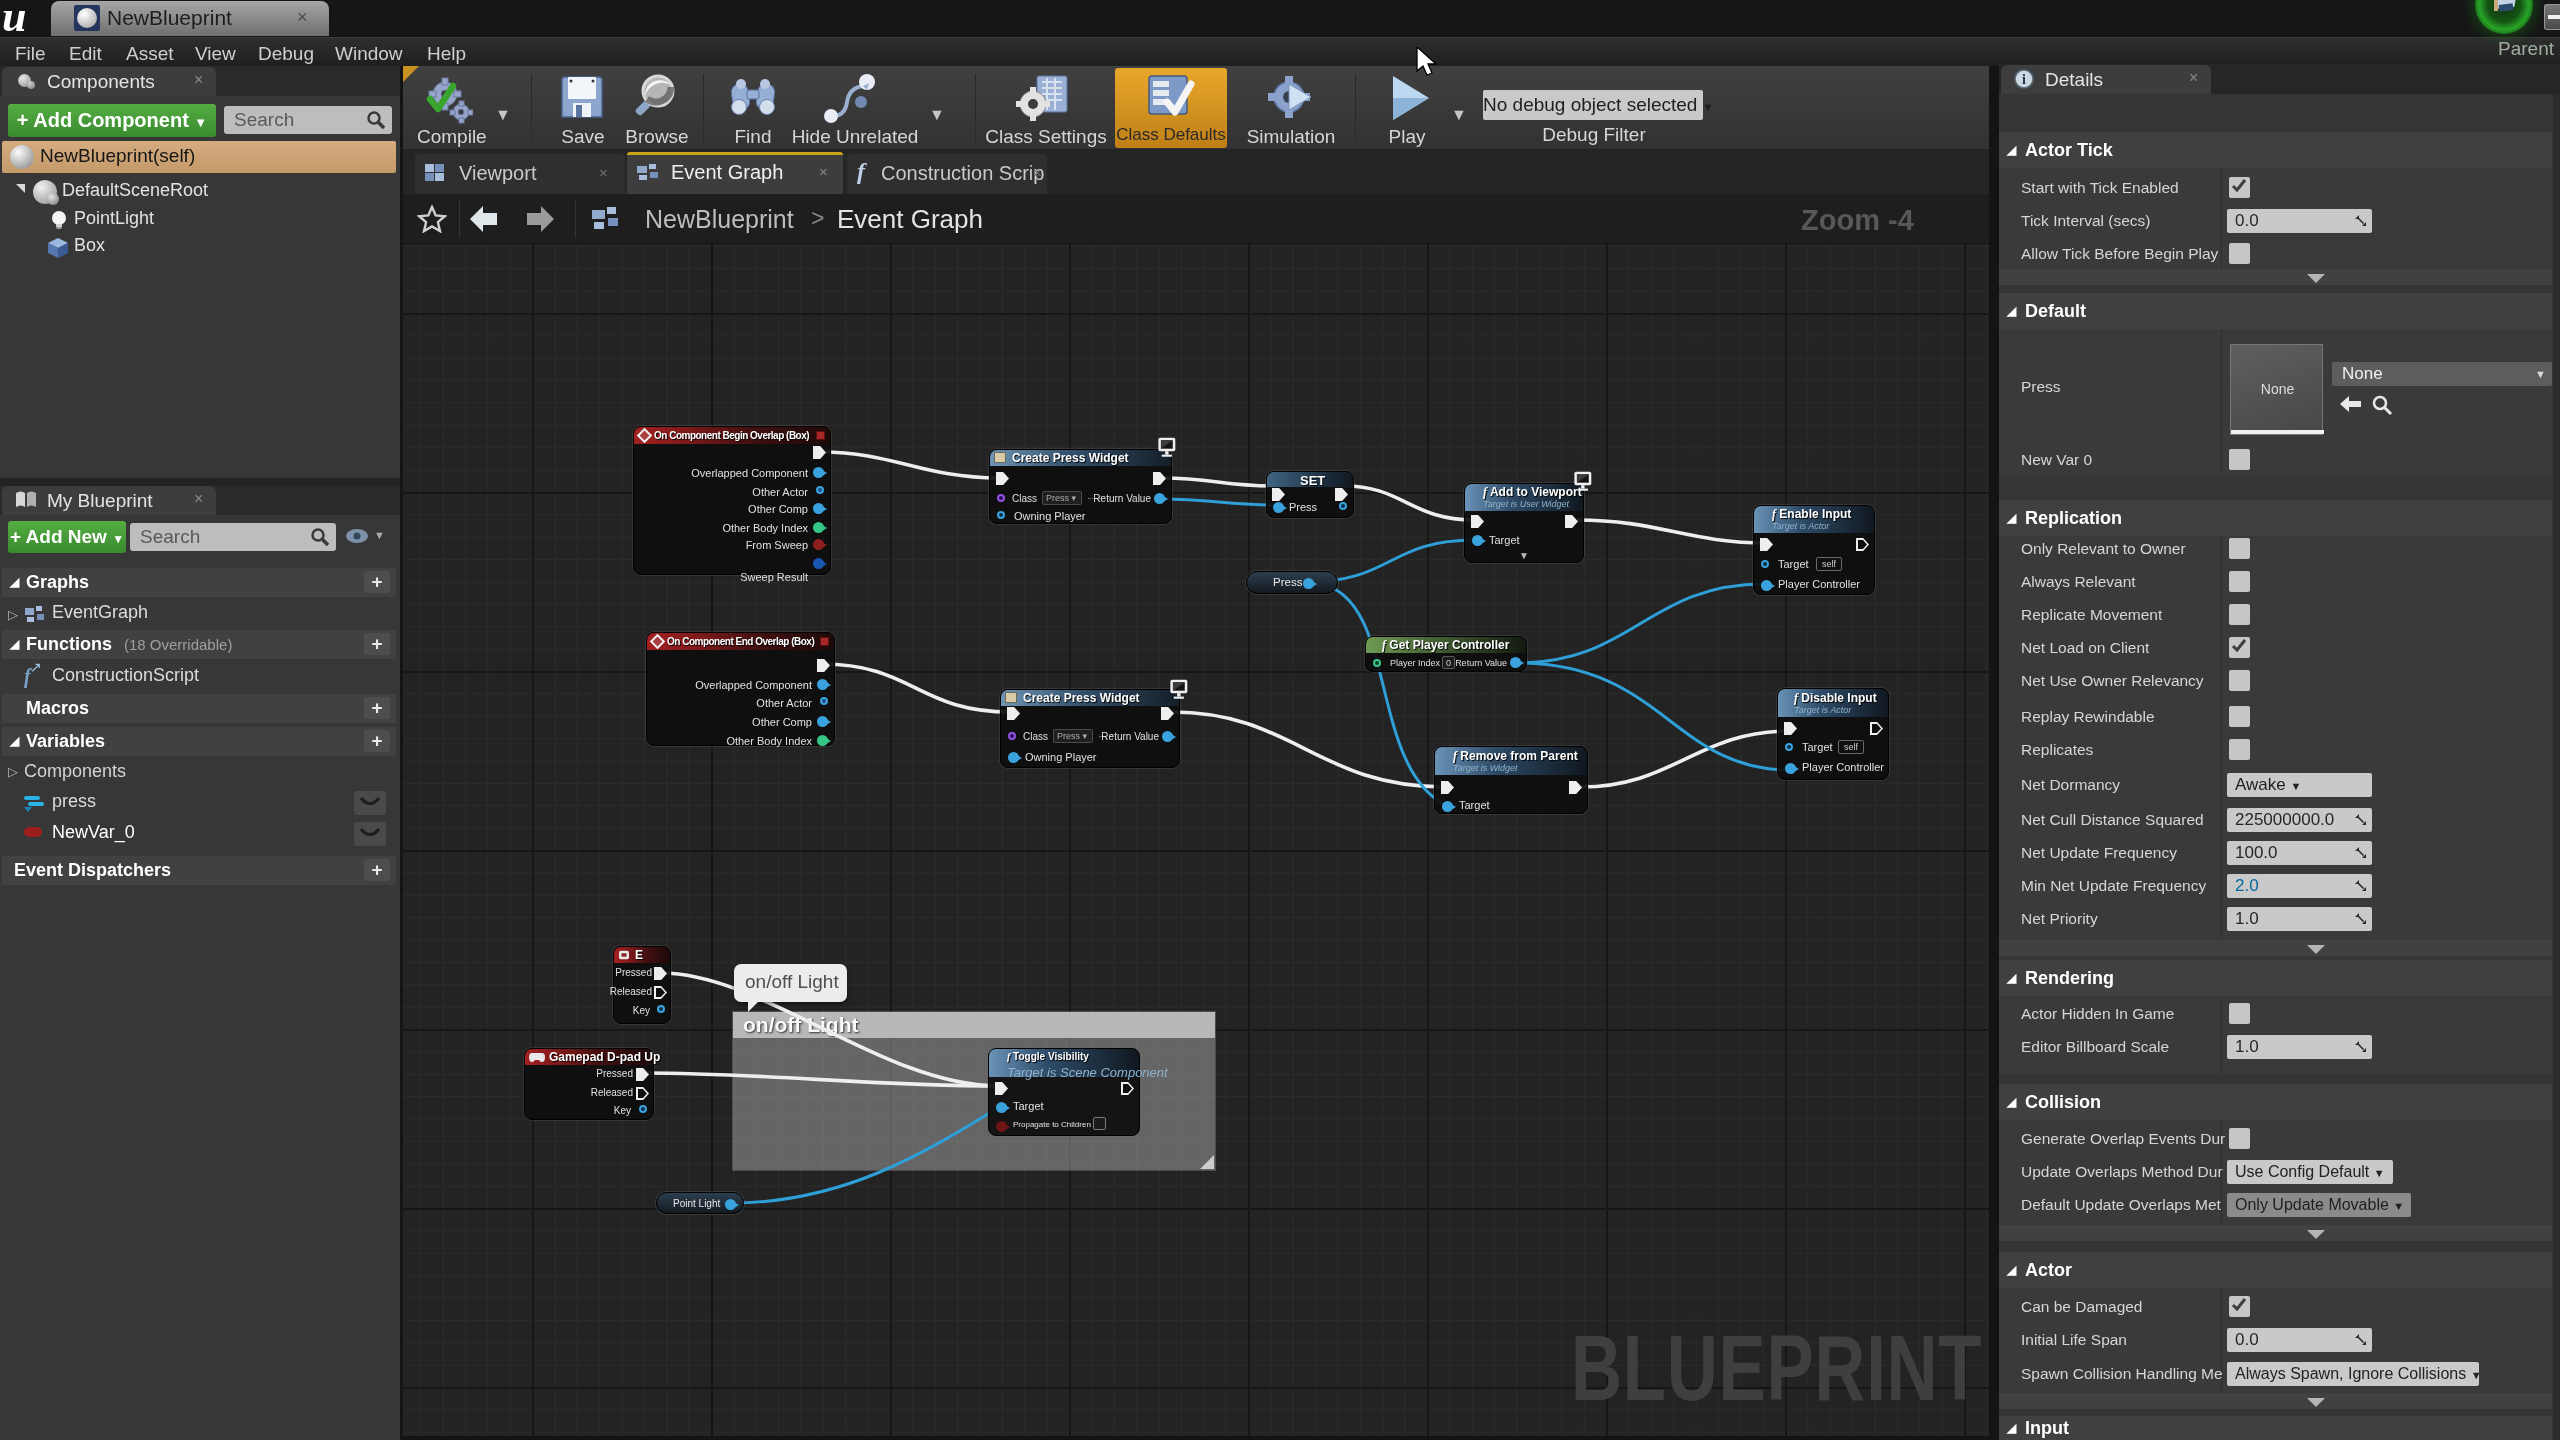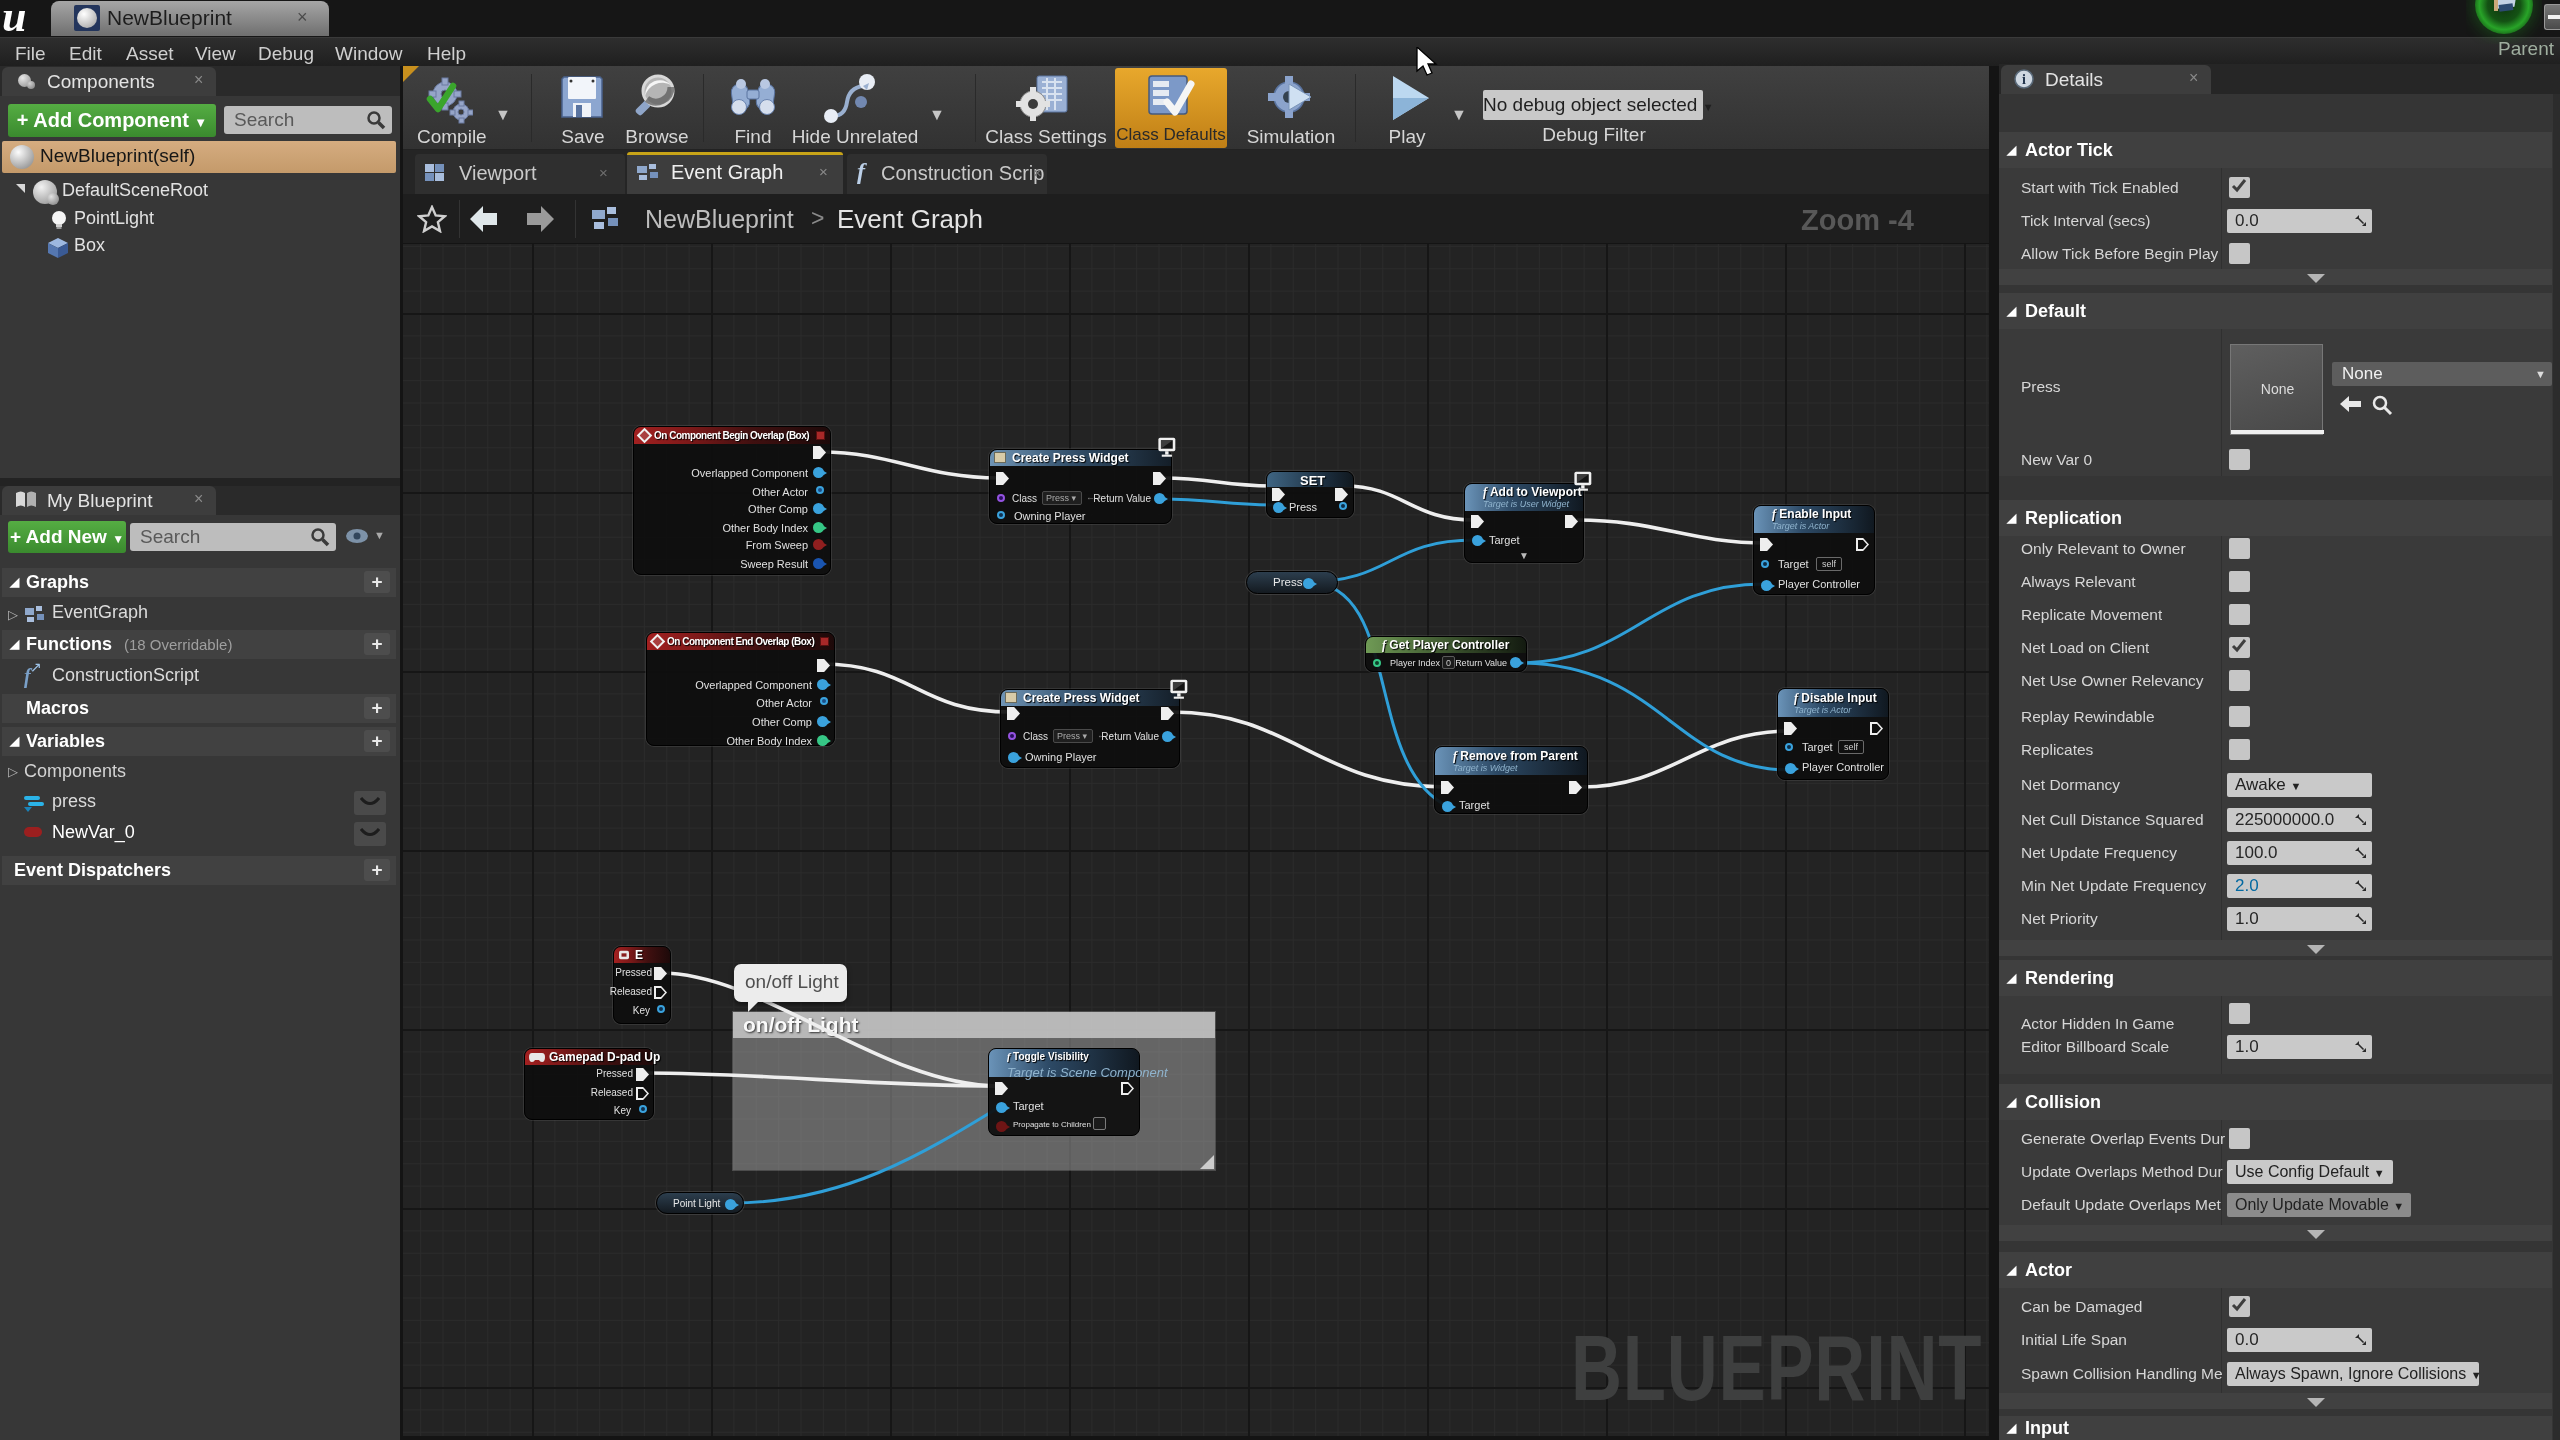--- a/index.html
+++ b/index.html
@@ -432,21 +432,21 @@
       <div class="pinlbl" style="right:22px;top:40px;font-size:11px;">Overlapped Component</div>
         <div class="dpin" style="right:6px;top:40px;background:#3aa2dd;border-left-color:#3aa2dd;"></div>
       <div class="pinlbl" style="right:22px;top:59px;font-size:11px;">Other Actor</div>
         <div class="dpin" style="right:6px;top:59px;background:#1c4e86;border:2px solid #3aa2dd;width:8px;height:8px;"></div>
       <div class="pinlbl" style="right:22px;top:76px;font-size:11px;">Other Comp</div>
         <div class="dpin" style="right:6px;top:76px;background:#3aa2dd;border-left-color:#3aa2dd;"></div>
       <div class="pinlbl" style="right:22px;top:95px;font-size:11px;">Other Body Index</div>
         <div class="dpin" style="right:6px;top:95px;background:#36c786;border-left-color:#36c786;"></div>
       <div class="pinlbl" style="right:22px;top:112px;font-size:11px;">From Sweep</div>
         <div class="dpin" style="right:6px;top:112px;background:#8f1f1f;border-left-color:#8f1f1f;"></div>
-      <div class="pinlbl" style="right:22px;top:131px;font-size:11px;">Sweep Result</div>
+      <div class="pinlbl" style="right:22px;top:144px;font-size:11px;">Sweep Result</div>
         <div class="dpin" style="right:6px;top:131px;background:#1a55b0;border-left-color:#1a55b0;"></div>
     </div>
 
     <div class="node" style="left:586px;top:255px;width:183px;height:75px;">
       <div class="nhead" style="height:16px;background:linear-gradient(90deg,#6f94b5 0%,#33506b 45%,#141e28 100%);"></div>
       <div class="abs" style="left:4px;top:2px;width:12px;height:11px;background:#d8cba8;border:1px solid #6a6a5a;"></div>
       <div class="ntitle" style="left:22px;top:1px;font-size:12px;">Create Press Widget</div>
       <div class="execpin" style="left:6px;top:22px;"></div>
       <div class="execpin" style="right:5px;top:22px;"></div>
       <div class="dpin" style="left:7px;top:44px;background:#2a0f5e;border:2px solid #9452e0;width:8px;height:8px;"></div>
@@ -748,21 +748,21 @@
           <path d="M1 5 L5 1 L5 5 Z M12 8 L8 12 L12 12 Z" fill="#2a2a2a"></path>
           <path d="M3.5 3.5 L9.5 9.5" stroke="#2a2a2a" stroke-width="1.6"></path>
         </svg></div>
     <div class="expander" style="top:876px;"></div>
     <div style="position:absolute;left:308px;top:881px;width:0;height:0;border-left:9px solid transparent;border-right:9px solid transparent;border-top:9px solid #b5b5b5;"></div>
     <div class="dhead" style="top:896px;height:36px;line-height:36px;">
         <span style="position:absolute;left:8px;font-size:12px;">◢</span>
         <span style="position:absolute;left:26px;">Rendering</span>
       </div>
     <div class="drow" style="top:932px;height:78px;"></div>
-    <div class="dlabel" style="top:938px;font-size:15.5px;margin-top:10px;">Actor Hidden In Game</div>
+    <div class="dlabel" style="top:938px;font-size:15.5px;">Actor Hidden In Game</div>
     <div style="position:absolute;left:230px;top:939px;width:21px;height:21px;background:#c6c6c6;border-radius:2px;"></div>
     <div class="dlabel" style="top:971px;font-size:15.5px;">Editor Billboard Scale</div>
     <div style="position:absolute;left:228px;top:971px;width:145px;height:24px;background:#c9c9c9;border-radius:2px;color:#262626;font-size:17px;line-height:24px;padding-left:8px;">1.0<svg width="13" height="13" viewBox="0 0 13 13" style="position:absolute;right:5px;top:5px;">
           <path d="M1 5 L5 1 L5 5 Z M12 8 L8 12 L12 12 Z" fill="#2a2a2a"></path>
           <path d="M3.5 3.5 L9.5 9.5" stroke="#2a2a2a" stroke-width="1.6"></path>
         </svg></div>
     <div class="dhead" style="top:1020px;height:36px;line-height:36px;">
         <span style="position:absolute;left:8px;font-size:12px;">◢</span>
         <span style="position:absolute;left:26px;">Collision</span>
       </div>

